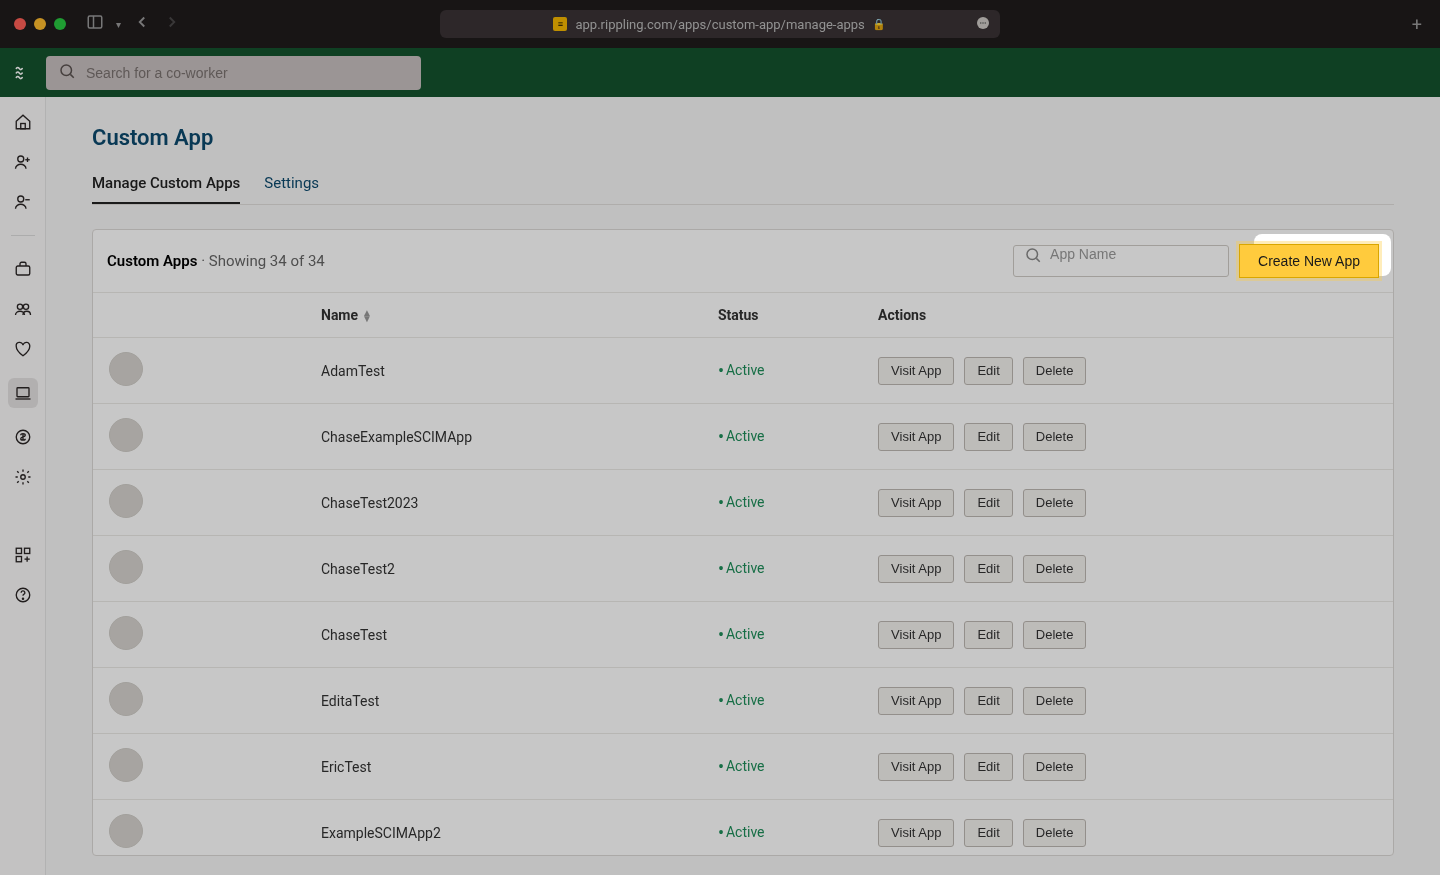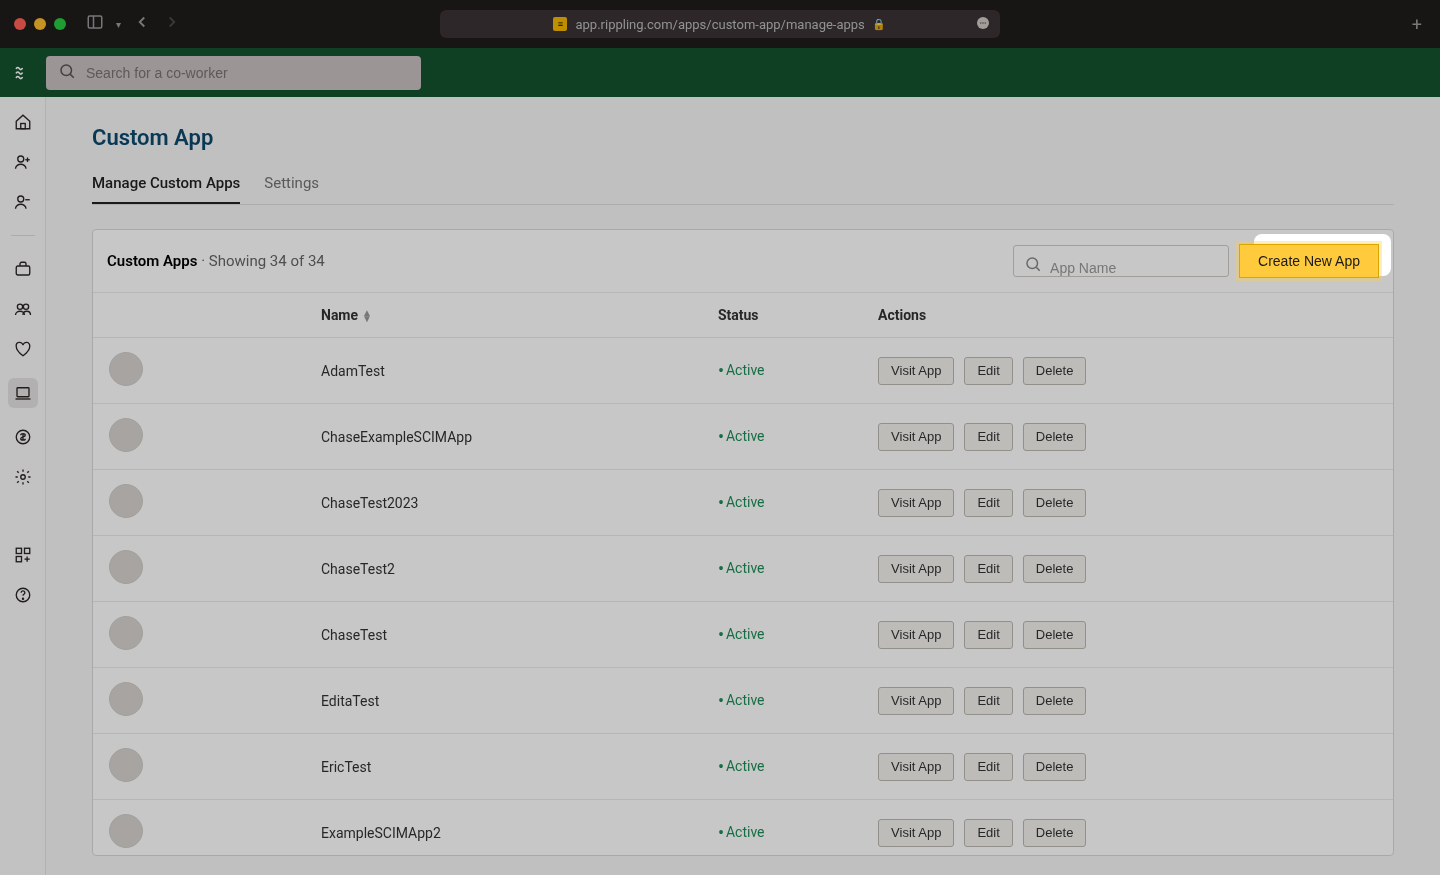--- a/index.html
+++ b/index.html
@@ -29,29 +29,29 @@
   .layout { display: flex; height: calc(875px - 48px - 49px); position: relative; }
   .sidebar { width: 46px; background: #faf9f9; border-right: 1px solid #e5e5e5; display: flex; flex-direction: column; align-items: center; padding-top: 14px; gap: 18px; }
   .sidebar .icon { width: 22px; height: 22px; color: #3a3335; display:flex; align-items:center; justify-content:center; cursor:pointer; border-radius:6px;}
   .sidebar .icon.active { background:#e5e2e2; width:30px; height:30px;}
   .sidebar hr { width: 24px; border: none; border-top: 1px solid #ddd; margin: 4px 0; }
   .sidebar .spacer { flex:0 0 20px;}
   
   .main { flex: 1; padding: 28px 46px 0 46px; overflow: hidden; }
   .page-title { font-size: 22px; font-weight: 600; color: #0c4a6e; margin-bottom: 24px; }
   .tabs { display: flex; gap: 24px; border-bottom: 1px solid #e0dedb; margin-bottom: 24px; font-size: 15px;}
-  .tab { padding-bottom: 10px; color: #737373; cursor: pointer; }
+  .tab { padding-bottom: 10px; color: #0c4a6e; cursor: pointer; }
   .tab.active { color: #222; border-bottom: 2px solid #222; font-weight: 500; }
 
   .panel { border: 1px solid #dcd9d6; border-radius: 4px; background: #fff; overflow:hidden;margin-top:24px;}
   .panel-header { display: flex; align-items: center; justify-content: space-between; padding: 14px 14px; border-bottom: 1px solid #ebe9e6; }
   .panel-title { font-size: 15px; }
   .panel-title b { font-weight: 600; }
   .panel-actions { display: flex; align-items: center; gap: 10px; }
-  .filter { width: 216px; height: 32px; border: 1px solid #cfcbc6; border-radius: 3px; display: flex; align-items: flex-end; padding: 0 10px; gap: 8px; color:#888; font-size:14px;}
+  .filter { width: 216px; height: 32px; border: 1px solid #cfcbc6; border-radius: 3px; display: flex; align-items: flex-start; padding: 0 10px; gap: 8px; color:#888; font-size:14px;}
   .filter input { border:none; outline:none; font-size:14px; width:100%;}
   .filter input::placeholder{color:#999;}
   .btn-primary { background: #ffcb3d; border: 1px solid #d9a600; height: 34px; padding: 0 18px; border-radius: 0; font-size: 14px; font-weight: 500; color: #1a1a1a; cursor: pointer; box-shadow: 0 0 0 3px rgba(255,203,61,0.35); }
 
   table { width: 100%; border-collapse: collapse; }
   thead th { text-align: left; font-size: 14px; font-weight: 700; color: #333; padding: 14px 12px; border-bottom: 1px solid #ebe9e6; }
   thead th:first-child { width: 216px; padding-left:16px;}
   .sort { font-size:10px; color:#999; display:inline-flex; flex-direction:column; line-height:6px; margin-left:4px; vertical-align:middle;}
   tbody td { padding: 14px 12px; border-bottom: 1px solid #ebe9e6; font-size: 14px; color: #333; vertical-align:middle;}
   tbody td:first-child { padding-left:16px;}

